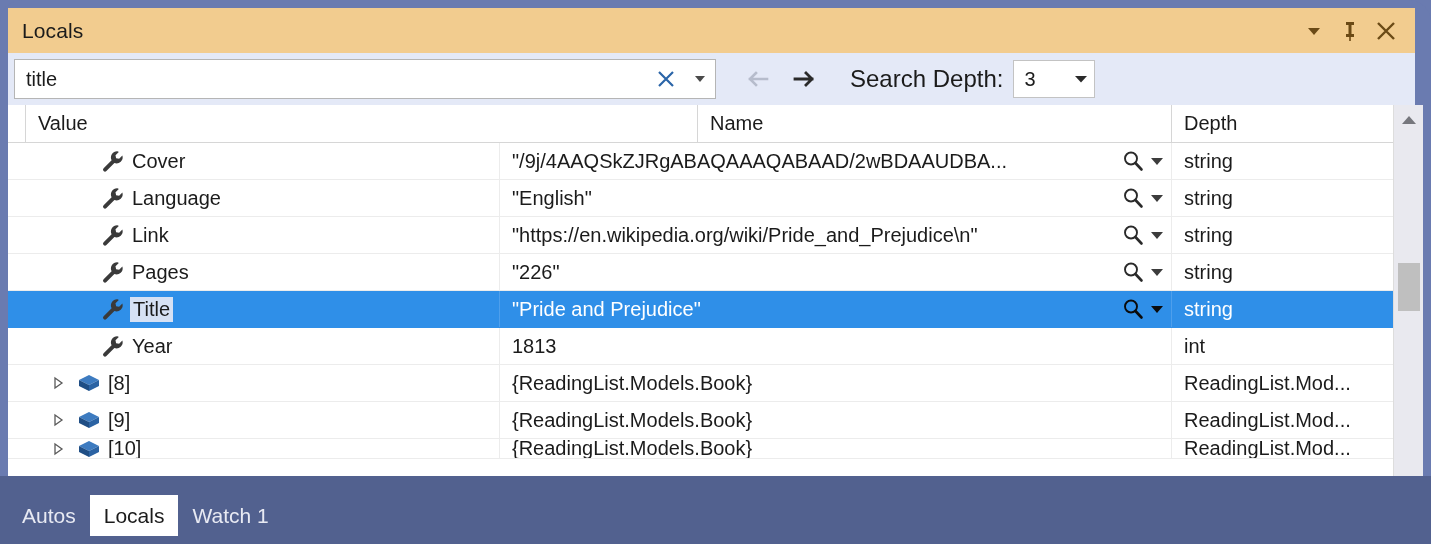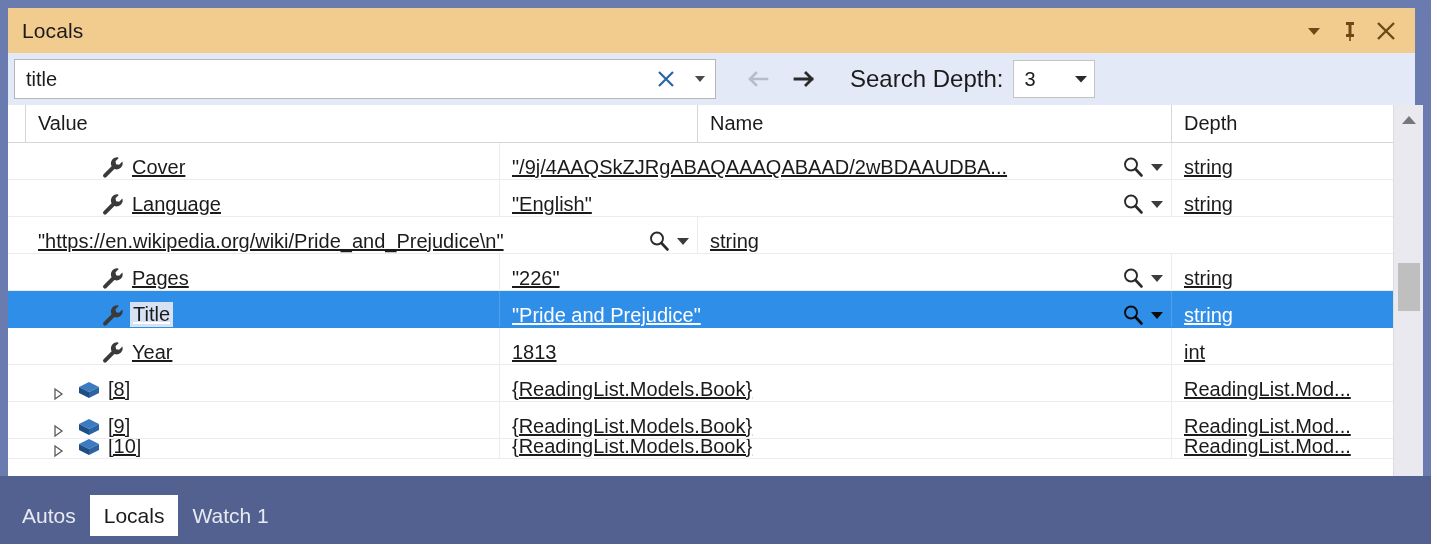--- a/index.html
+++ b/index.html
@@ -126,27 +126,26 @@
   .row {
     display: flex;
     height: 37px;
     border-bottom: 1px solid #ECECEC;
     align-items: stretch;
   }
   .row.selected { background: #2F8FE8; border-bottom-color: #2F8FE8; }
   .row.selected .cell { color: #FFFFFF; }
 
   .cell {
-    display: flex; align-items: flex-end;
+    display: flex; align-items: center;
     font-size: 20px;
     color: #1B1B1B;
     border-right: 1px solid #ECECEC;
     overflow: hidden;
     white-space: nowrap;
-    text-decoration: underline;
   }
   .row.selected .cell { border-right-color: #4E9FEC; }
   .cell.gutter { width: 18px; border-right: none; }
   .cell.name  { width: 474px; padding-left: 0; }
   .cell.value { width: 672px; padding-left: 12px; position: relative; }
   .cell.type  { width: 238px; padding-left: 12px; border-right: none; }
 
   .indent { display: inline-block; width: 42px; flex: none; }
   .indent2 { display: inline-block; width: 18px; flex: none; }
 
@@ -345,20 +344,30 @@
                 <svg width="16" height="12" viewBox="0 0 16 12">
                   <path d="M2 3 L8 10 L14 3 Z" fill="#3C3C3C"></path>
                 </svg>
               </span>
             </span>
           </div>
           <div class="cell type">string</div>
         </div>
         <div class="row">
           <div class="cell gutter"></div>
+          <div class="cell name">
+            <span class="indent"></span>
+            <span class="expander"></span>
+            <span class="icon-slot">
+              <svg width="24" height="24" viewBox="0 0 24 24">
+                <path d="M16.2 2.2a6.2 6.2 0 0 0-5.6 9.1L2.6 19.3a2 2 0 0 0 0 2.8 2 2 0 0 0 2.8 0l8-8a6.2 6.2 0 0 0 8-7.6l-3.3 3.3-3-0.6-0.6-3 3.3-3.3a6.3 6.3 0 0 0-1.6-0.7z" fill="#3A3A3A"></path>
+              </svg>
+            </span>
+            <span class="name-text">Link</span>
+          </div>
           <div class="cell value">
             <span class="value-text">"https://en.wikipedia.org/wiki/Pride_and_Prejudice\n"</span>
             <span class="value-tools">
               <span class="magnifier">
                 <svg width="24" height="24" viewBox="0 0 24 24">
                   <circle cx="10" cy="9.5" r="6" fill="none" stroke="#2A2A2A" stroke-width="1.9"></circle>
                   <path d="M14.4 14 L20.5 20.5" stroke="#2A2A2A" stroke-width="2.6" stroke-linecap="round"></path>
                 </svg>
               </span>
               <span class="mag-caret">

